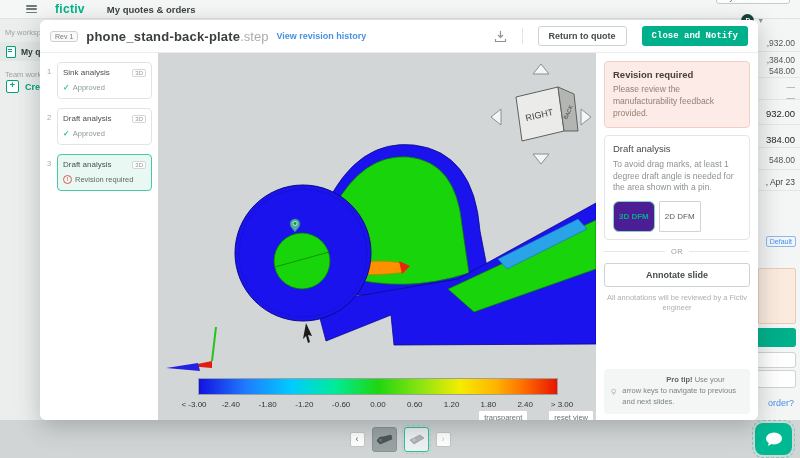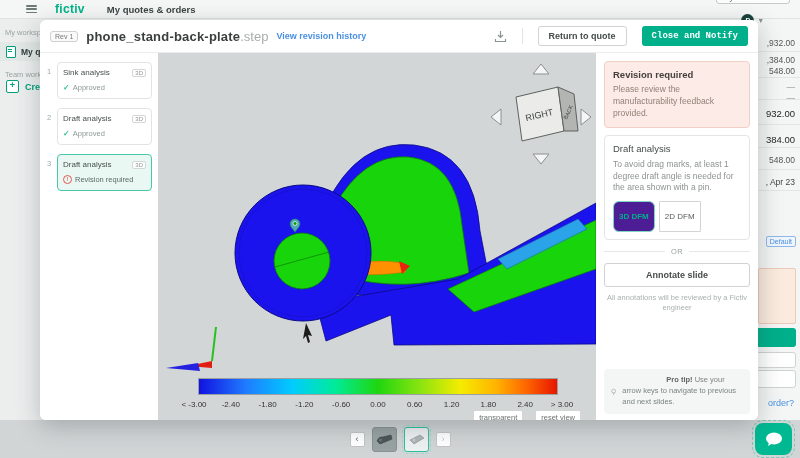--- a/index.html
+++ b/index.html
@@ -85,21 +85,21 @@
            line-height:7px;text-align:center;font-weight:bold;flex:0 0 auto;}
   .status.err{color:#5d6b66;}
   
   .viewport{flex:1;position:relative;background:#d3d6d7;overflow:hidden;}
   .model-svg{position:absolute;left:0;top:0;}
   .cube-svg{position:absolute;right:0;top:4px;}
   .cbar{position:absolute;left:40px;width:360px;top:325px;height:17px;border:1px solid #9aa0a0;box-sizing:border-box;
         background:linear-gradient(to right,#1212e0 0%,#1f7bff 13%,#00ccff 26%,#00eb9a 38%,#1fd60f 50%,#8ce410 62%,#f5ec00 73%,#ffb300 83%,#ff6a00 91%,#e81500 100%);}
   .clabels{position:absolute;left:22px;width:396px;top:347px;display:flex;justify-content:space-between;}
   .clabels span{font-size:8px;color:#333;min-width:28px;text-align:center;}
-  .vbtns{position:absolute;right:15px;top:357px;display:flex;gap:12px;}
+  .vbtns{position:absolute;right:2px;top:357px;display:flex;gap:20px;}
   .vbtn{background:#fff;border:1px solid #d4d6d6;border-radius:2px;font-size:7.5px;color:#6a7270;padding:2px 5px;}
   
   .rpanel{width:162px;box-sizing:border-box;background:#fff;padding:8px 8px 0;position:relative;}
   .alert{background:#fcebe6;border:1px solid #f1cfc4;border-radius:4px;padding:7px 8px;}
   .alert .at{font-size:9.5px;font-weight:bold;color:#463f3d;}
   .alert .ab{font-size:8.5px;color:#937f78;margin-top:4px;line-height:1.4;}
   .acard{border:1px solid #e4e6e6;border-radius:4px;padding:7px 8px;margin-top:7px;}
   .acard .at{font-size:9.5px;color:#464c4a;}
   .acard .ab{font-size:8.5px;color:#8d9391;margin-top:5px;line-height:1.4;}
   .dfm{margin-top:7px;display:flex;gap:4px;}

